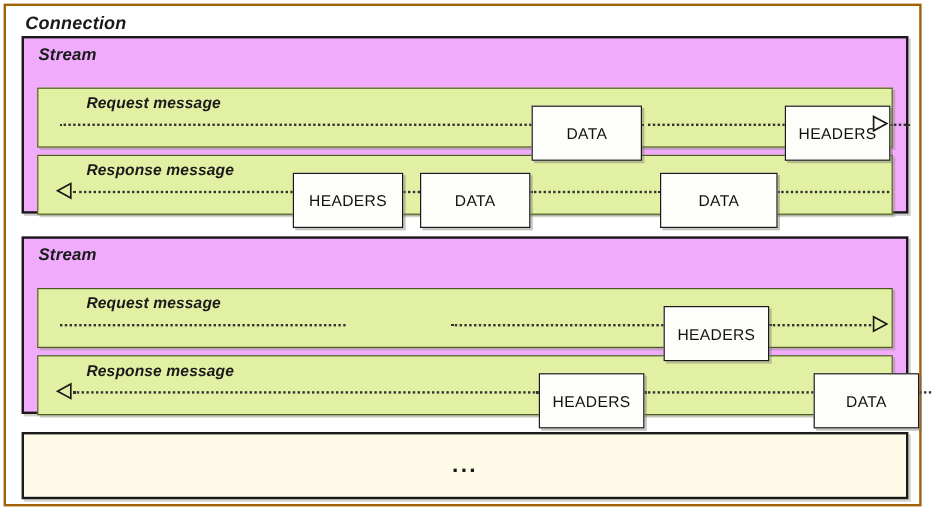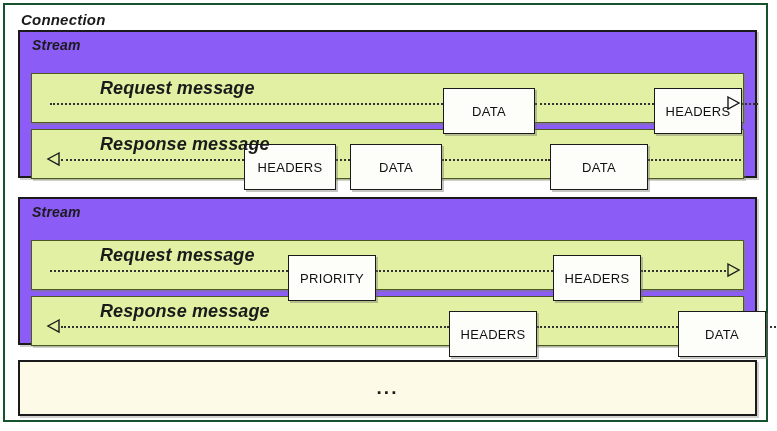--- a/index.html
+++ b/index.html
@@ -16,41 +16,41 @@
 
   
   .connection {
     position: absolute;
     left: 3px;
     top: 3px;
     width: 765px;
     height: 419px;
     box-sizing: border-box;
     background: #ffffff;
-    border: 2px solid #14532d;
+    border: 2px solid #a16207;
   }
   .connection-label {
     position: absolute;
     left: 16px;
     top: 6px;
     font-size: 15px;
     font-weight: bold;
     font-style: italic;
     color: #1a1a1a;
     letter-spacing: 0.2px;
     white-space: nowrap;
   }
 
   
   .stream {
     position: absolute;
     left: 13px;
     width: 739px;
     box-sizing: border-box;
-    background: #8b5cf6;
+    background: #f0abfc;
     border: 2px solid #1a1a1a;
     box-shadow: 2px 2px 0 rgba(120,120,110,0.35);
   }
   .stream-label {
     position: absolute;
     left: 12px;
     top: 5px;
     font-size: 14px;
     font-weight: bold;
     font-style: italic;
@@ -67,28 +67,27 @@
     height: 50px;
     box-sizing: border-box;
     background: #e2f0a4;
     border: 1px solid #4c5a22;
     box-shadow: 2px 2px 0 rgba(120,130,90,0.35);
   }
   .msg-label {
     position: absolute;
     left: 40px;
     top: 4px;
-    font-size: 18px;
+    font-size: 13px;
     font-weight: bold;
     font-style: italic;
     color: #1a1a1a;
     letter-spacing: 0.1px;
     white-space: nowrap;
     z-index: 4;
-    margin-left: 28px;
   }
 
   
   .dotline {
     position: absolute;
     top: 29px;
     height: 0;
     border-top: 2px dotted #333333;
     z-index: 1;
   }
@@ -195,21 +194,20 @@
   <div class="stream" style="top:192px; height:148px;">
     <div class="stream-label">Stream</div>
 
     <div class="msgrow" style="top:41px;">
       <div class="msg-label">Request message</div>
 
       <div class="dotline" style="left:18px;  width:238px;"></div>
       <div class="dotline" style="left:344px; width:177px;"></div>
       <div class="dotline" style="left:609px; width:85px;"></div>
 
-      <div class="frame" style="left:256px; width:88px;">PRIORITY</div>
       <div class="frame" style="left:521px; width:88px;">HEADERS</div>
 
       <div class="arrow" style="left:694px;">
         <svg width="15" height="16" viewBox="0 0 15 16">
           <polygon points="2,2 13,8 2,14" fill="none" stroke="#1a1a1a" stroke-width="1.4"></polygon>
         </svg>
       </div>
     </div>
 
     <div class="msgrow" style="top:97px;">

